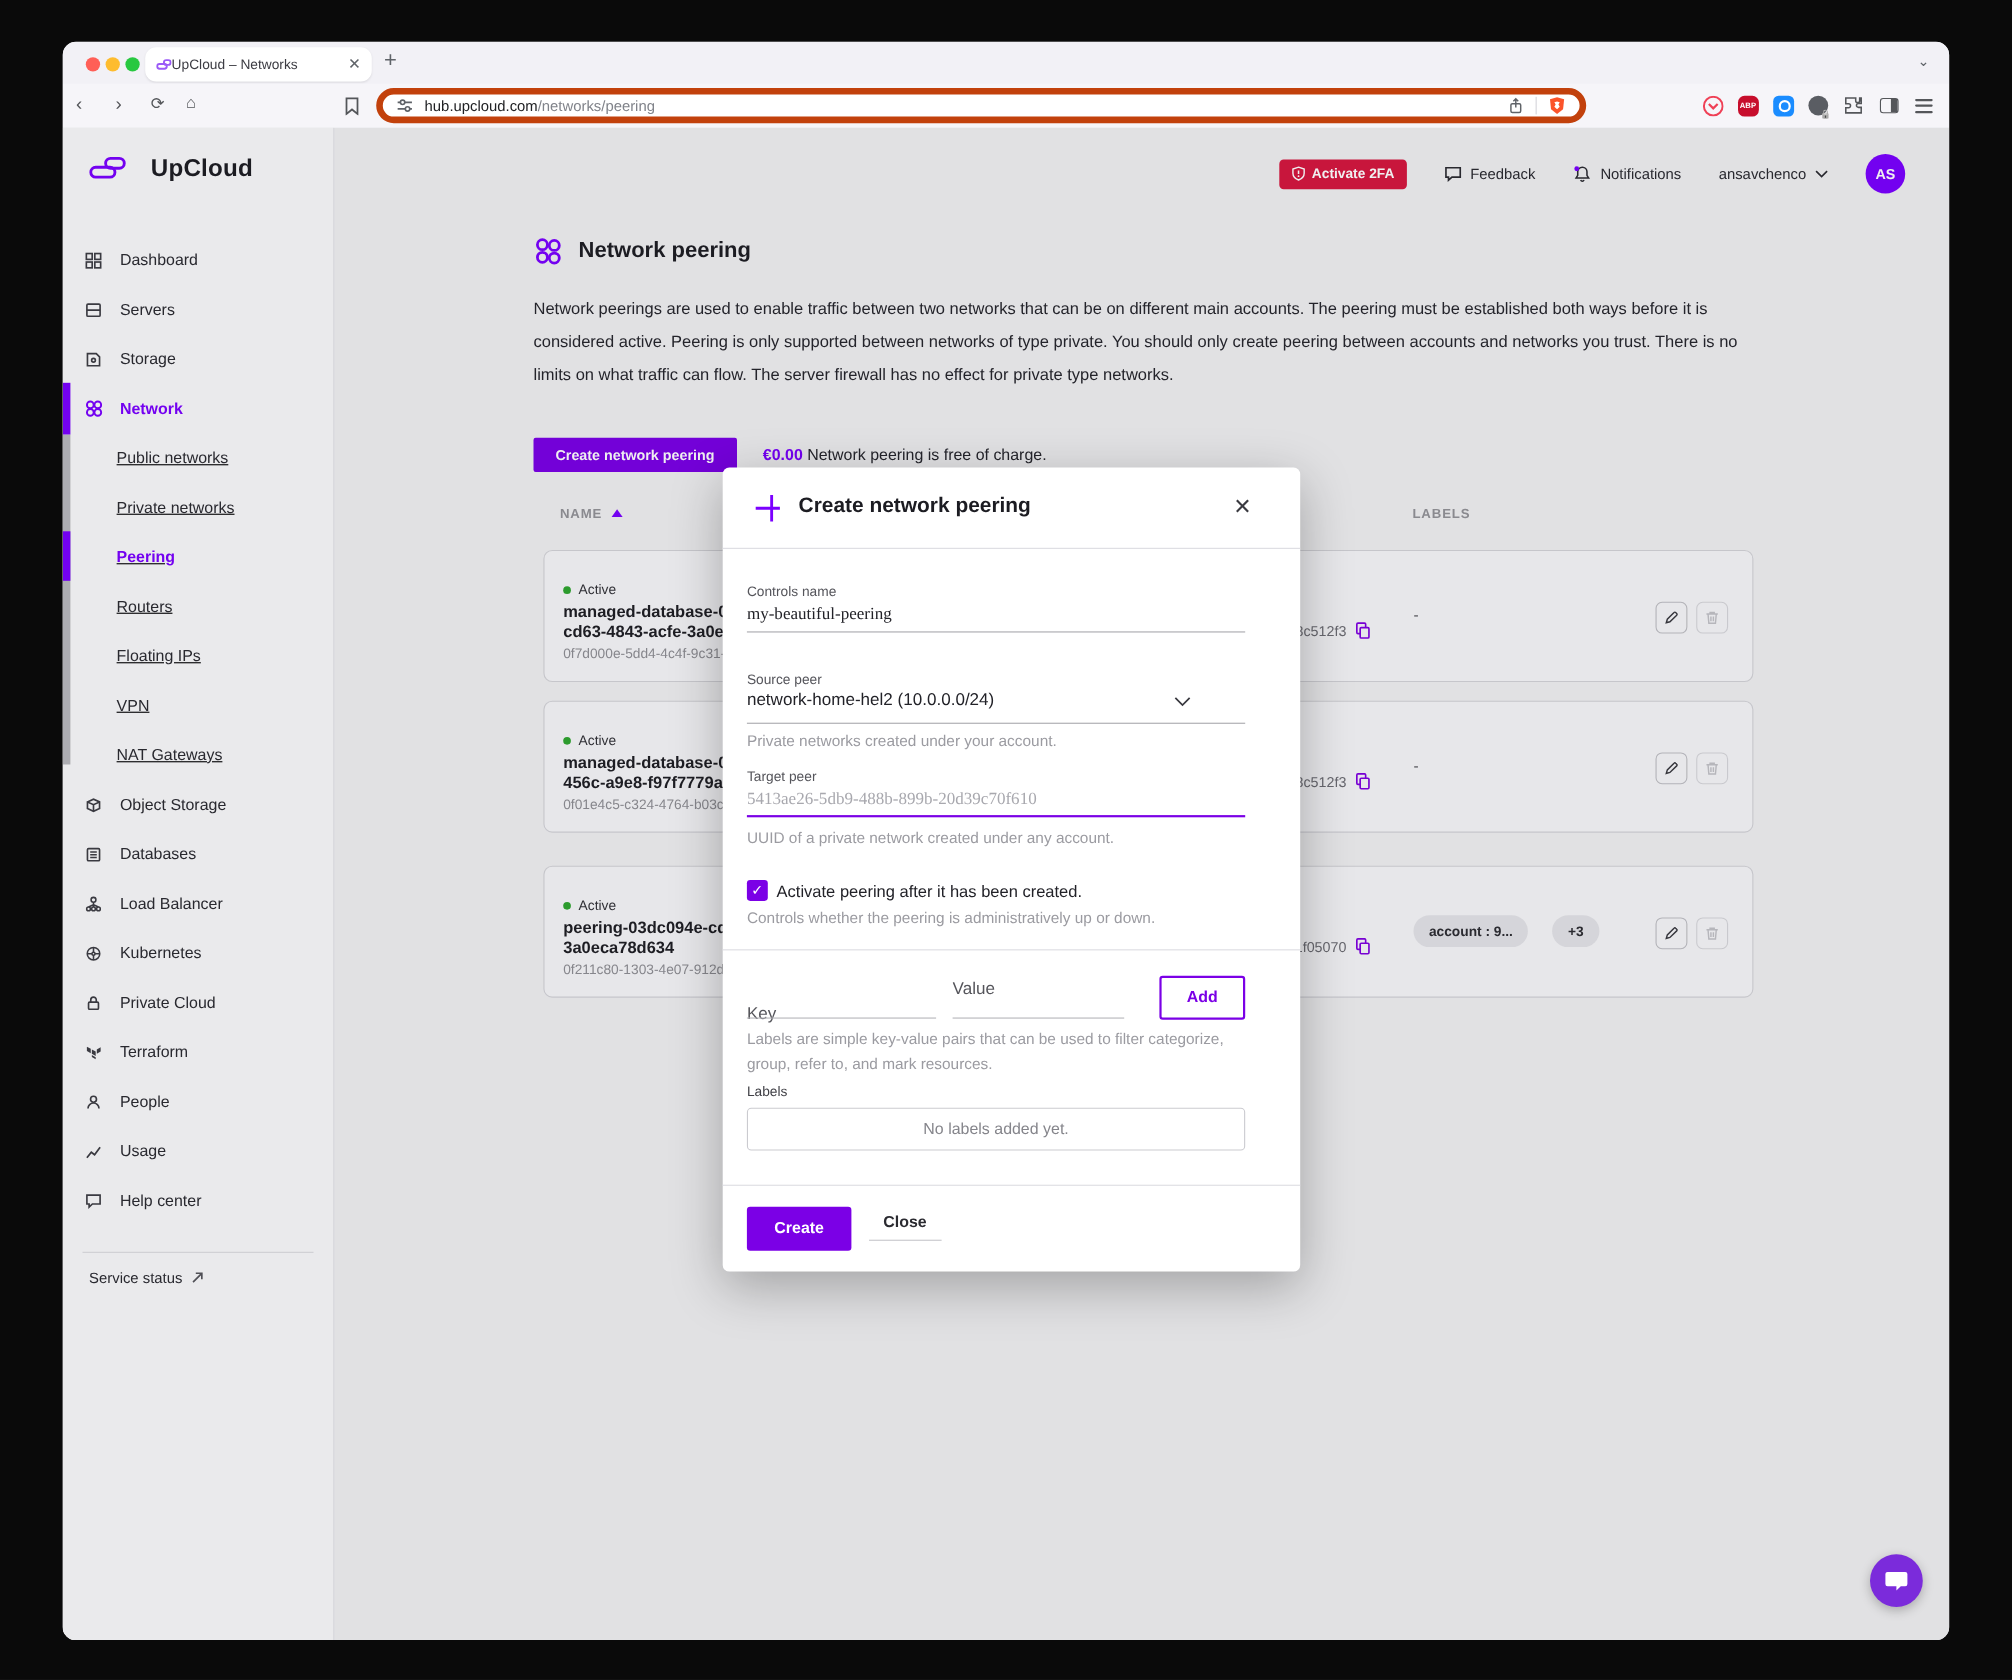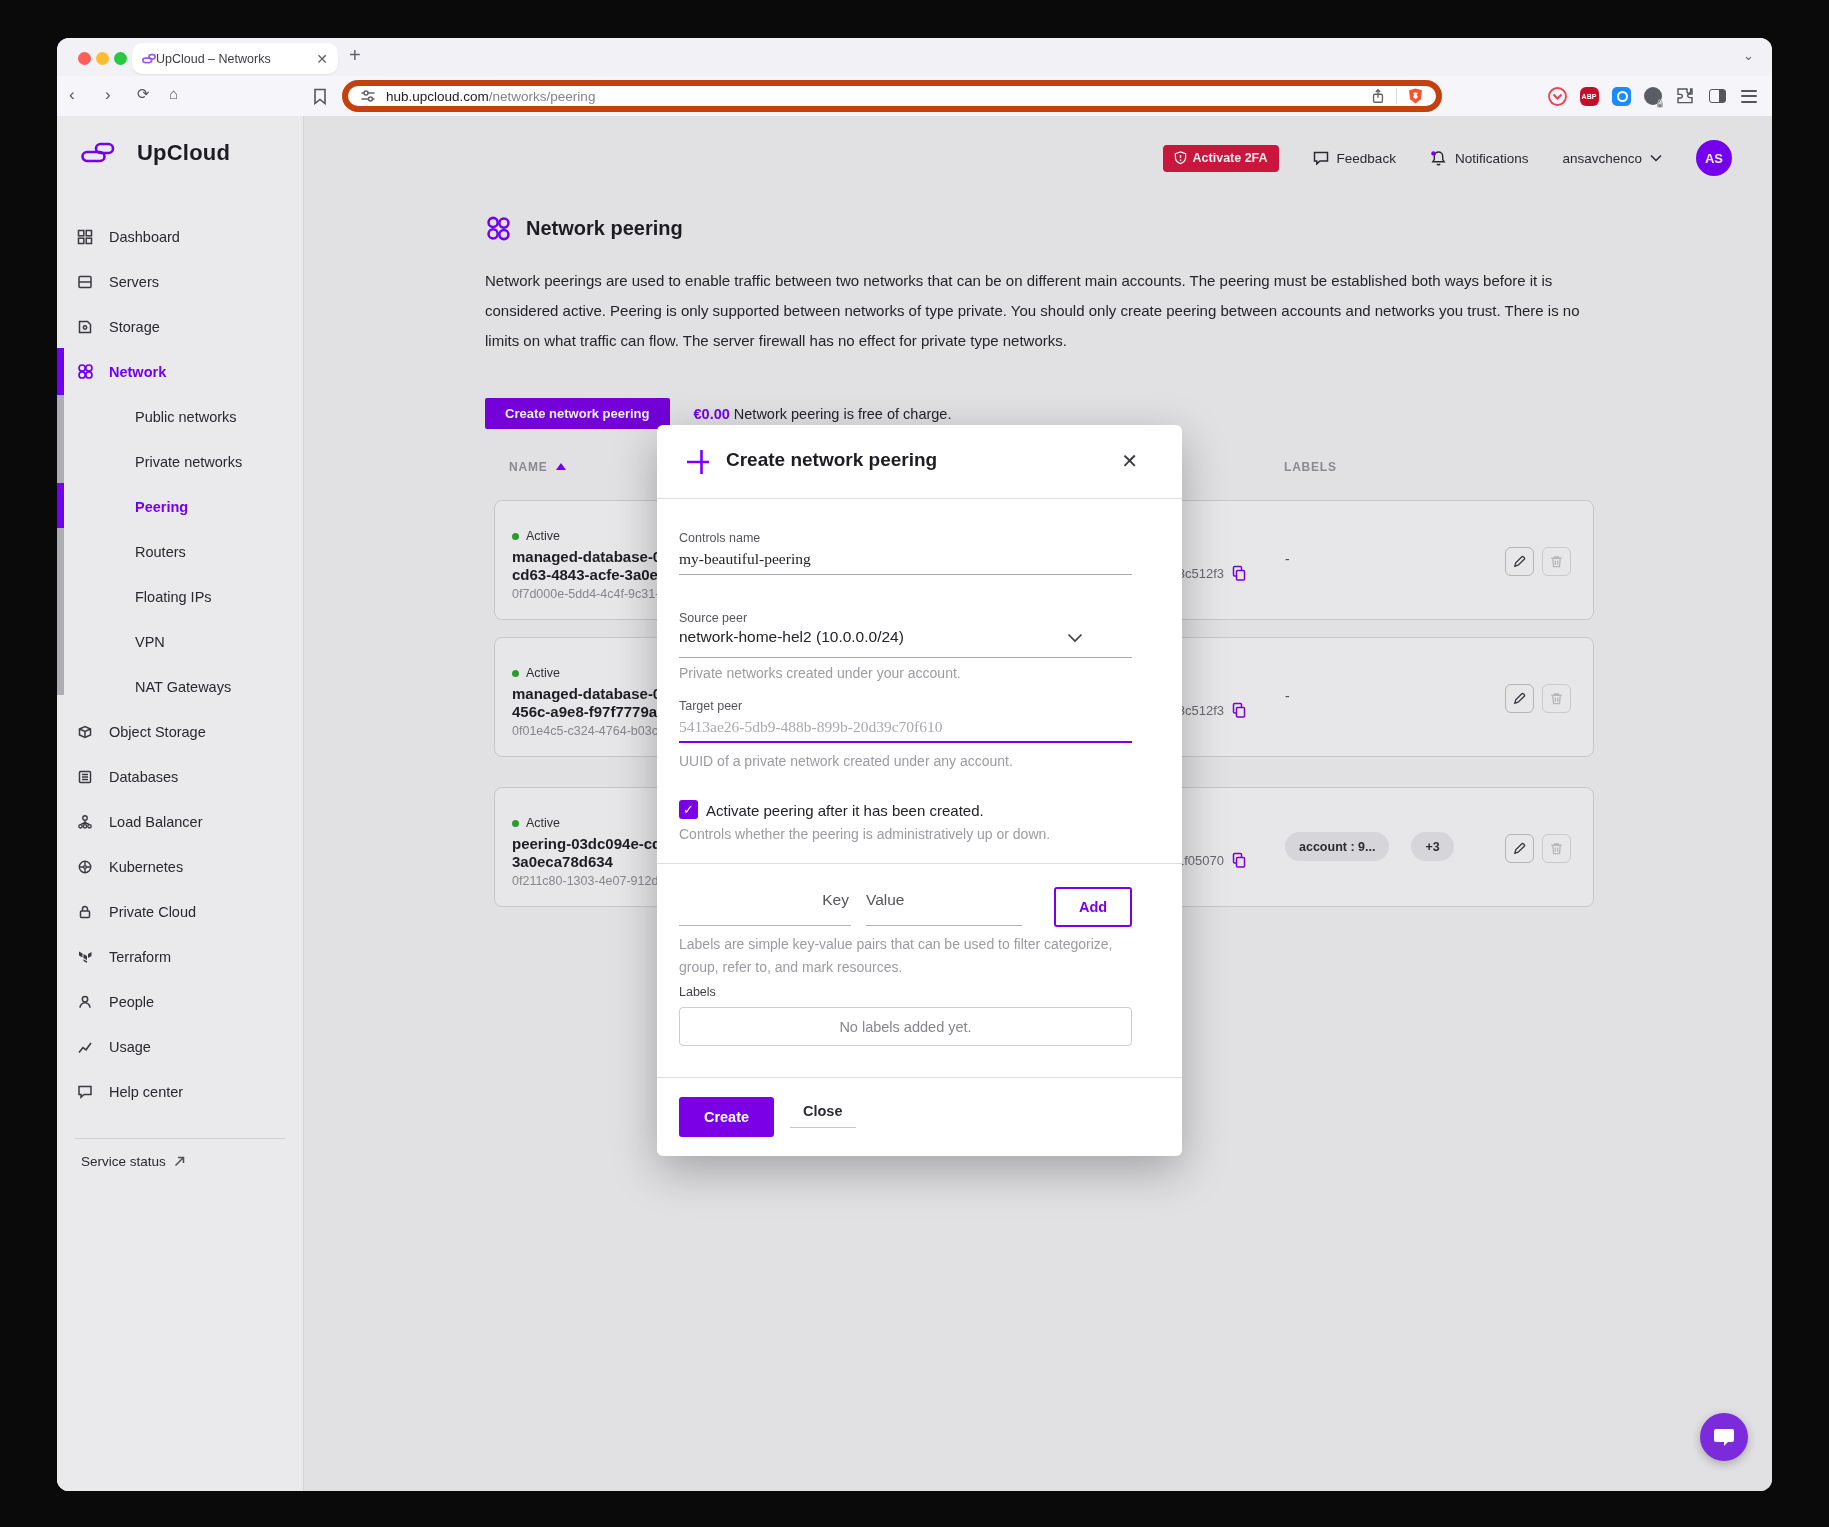--- a/index.html
+++ b/index.html
@@ -43,21 +43,21 @@
   .app { position:relative; height:1375px; background:#f0f0f2; overflow:hidden; }
   .dim { position:absolute; inset:0; background:rgba(22,22,32,0.065); z-index:5; pointer-events:none; }
 
   .sidebar { position:absolute; left:0; top:0; width:247px; height:100%; background:#fafafb; border-right:1px solid #e2e2e6; }
   .logo { position:absolute; left:24px; top:24px; display:flex; align-items:center; gap:22px; }
   .logo-text { font-size:22px; font-weight:600; color:#1d1d23; letter-spacing:0.2px; }
   .nav { position:absolute; left:0; top:98px; width:100%; }
   .nav-item { height:45px; display:flex; align-items:center; padding-left:20px; cursor:pointer; }
   .nav-ico { width:22px; display:flex; align-items:center; }
   .nav-label { font-size:14.5px; color:#2b2b31; margin-left:10px; }
-  .nav-item.sub { padding-left:78px; }
+  .nav-item.sub { padding-left:49px;text-decoration:underline; }
   .nav-item.sub .nav-label { margin-left:0; }
   .nav-item.active .nav-label { color:#7b00ff; font-weight:700; }
   .scrollbar-thumb { position:absolute; left:0; width:7px; background:#b9b9bd; z-index:2; }
   .active-bar { position:absolute; left:0; width:7px; background:#7b00ff; z-index:3; }
   .side-divider { position:absolute; left:18px; right:18px; top:1022px; height:1px; background:#dcdce0; }
   .service-status { position:absolute; left:24px; top:1038px; font-size:13.5px; color:#2b2b31; display:flex; gap:8px; align-items:center; }
 
   .main { position:absolute; left:247px; top:0; right:0; height:100%; }
   .app-header { position:absolute; top:24px; right:40px; display:flex; align-items:center; gap:34px; }
   .btn-2fa { height:27px; background:#d6173f; border-radius:4px; color:#fff; font-size:12.5px; font-weight:700;
@@ -619,21 +619,21 @@
       <input class="m-input" style="top: 291px; height: 22px;" placeholder="5413ae26-5db9-488b-899b-20d39c70f610">
       <div class="u-line purple" style="top:316px;"></div>
       <div class="m-help" style="top:328px;">UUID of a private network created under any account.</div>
 
       <div class="checkbox">✓</div>
       <div class="cb-label">Activate peering after it has been created.</div>
       <div class="m-help" style="top:401px;">Controls whether the peering is administratively up or down.</div>
 
       <div class="m-div" style="top:438px;"></div>
 
-      <input class="kv-input" style="left: 22px; top: 466px; width: 170px; text-align: right;" placeholder="Key">
+      <input class="kv-input" style="left: 22px; top: 488px; width: 170px;" placeholder="Key">
       <div class="kv-line" style="left:22px; width:172px;"></div>
       <input class="kv-input" style="left: 209px; top: 466px; width: 154px;" placeholder="Value">
       <div class="kv-line" style="left:209px; width:156px;"></div>
       <button class="btn-add">Add</button>
 
       <div class="labels-desc">Labels are simple key-value pairs that can be used to filter categorize, group, refer to, and mark resources.</div>
       <div class="m-label" style="top:560px; color:#3f3f45;">Labels</div>
       <div class="labels-box">
         <span>No labels added yet.</span>
       </div>

